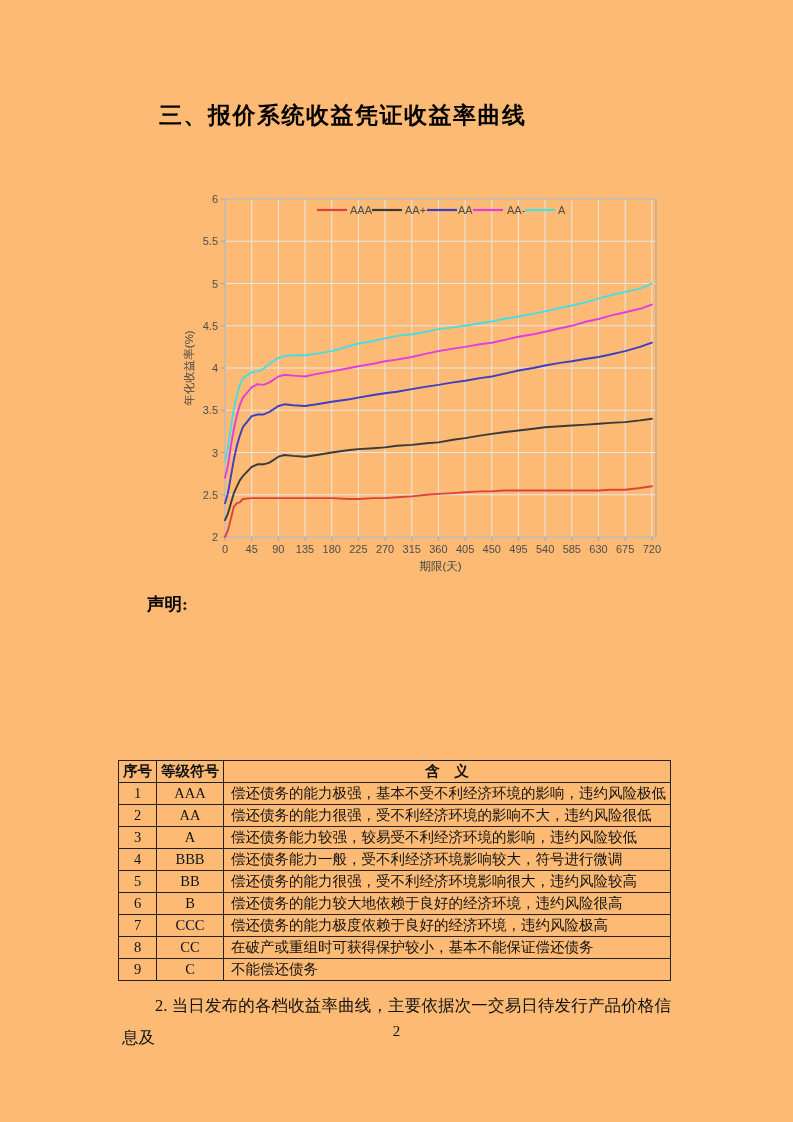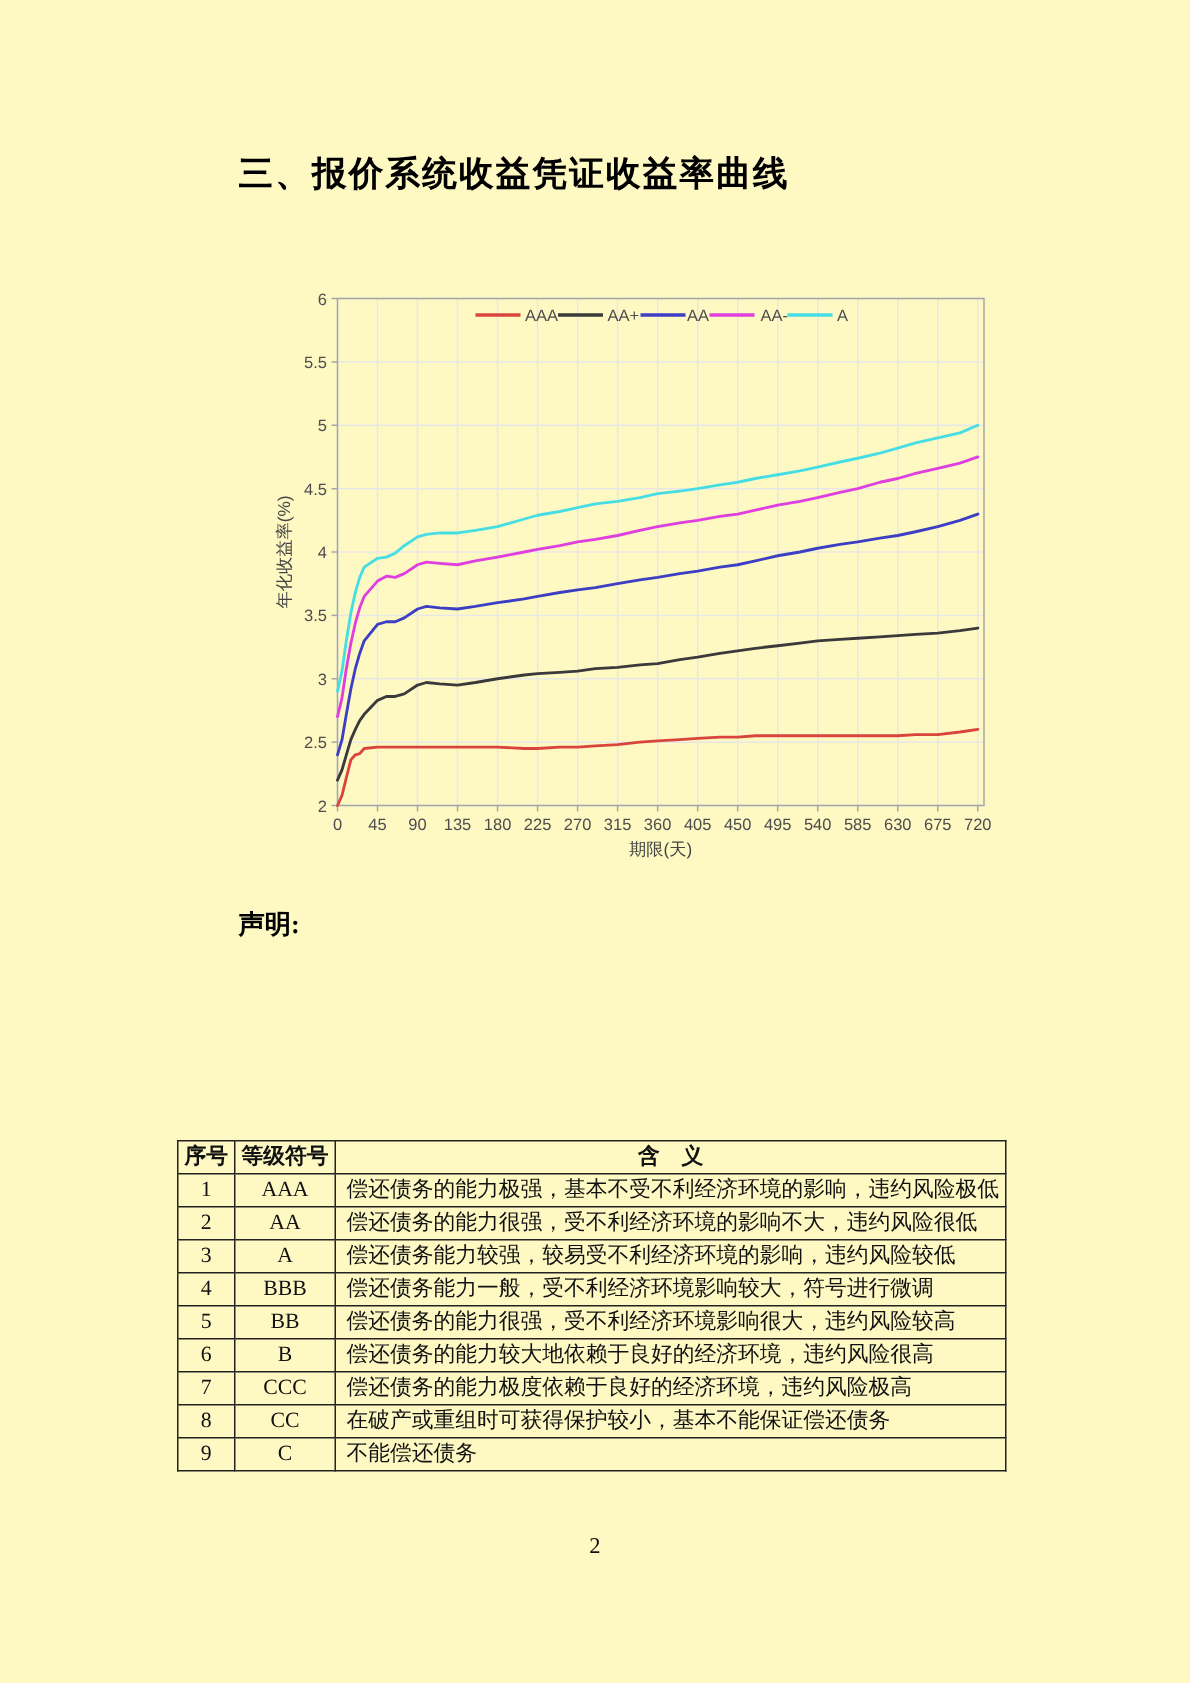--- a/index.html
+++ b/index.html
@@ -1,24 +1,24 @@
 <!DOCTYPE html>
 <html><head>
 <meta charset="utf-8">
 <style>
   html,body{margin:0;padding:0;background:#888;}
-  .page{position:relative;width:793px;height:1122px;background:#fef9c3;margin:0 auto;overflow:hidden;
+  .page{position:relative;width:793px;height:1122px;background:#fdba74;margin:0 auto;overflow:hidden;
         font-family:"Liberation Serif","DejaVu Serif",serif;color:#1a1a1a;}
   .title{position:absolute;left:159px;top:100px;font-family:"Liberation Sans","DejaVu Sans",sans-serif;
          font-weight:bold;font-size:23px;letter-spacing:1.5px;color:#000;margin:0;}
   .chart-block{position:absolute;left:180px;top:188px;width:505px;height:395px;}
   .chart-block svg{display:block;}
   .chart-block text{font-family:"Liberation Sans","DejaVu Sans",sans-serif;font-size:11px;fill:#4d4d4d;}
   .chart-block text.axis-label{font-size:11.5px;fill:#444;}
-  .decl-heading{position:absolute;left:147px;top:592px;font-size:17.5px;font-weight:bold;color:#000;margin:12px;}
+  .decl-heading{position:absolute;left:147px;top:592px;font-size:17.5px;font-weight:bold;color:#000;margin:0;}
   .para{position:absolute;left:122px;width:549px;font-size:16.5px;line-height:31.8px;
         text-align:justify;text-indent:2em;margin:0;color:#111;}
   .para1{top:624px;}
   .para2{top:990px;}
   .ratings-table{position:absolute;left:118px;top:760px;width:484px;border-collapse:collapse;
                  font-size:14.5px;color:#111;}
   .ratings-table th,.ratings-table td{border:1px solid #222;height:21px;padding:0 4px;
                  font-weight:normal;line-height:1.15;white-space:nowrap;}
   .ratings-table th{font-weight:bold;text-align:center;}
   .ratings-table td.c0{width:48px;text-align:center;font-family:"Liberation Serif",serif;}
@@ -196,16 +196,17 @@
           <td class="c2">在破产或重组时可获得保护较小，基本不能保证偿还债务</td>
         </tr>
         <tr>
           <td class="c0">9</td>
           <td class="c1">C</td>
           <td class="c2">不能偿还债务</td>
         </tr>
       </tbody>
   </table>
 
+  <p class="para para2">2. 当日发布的各档收益率曲线，主要依据次一交易日待发行产品价格信息及</p>
 
   <p class="page-number">2</p>
 
 </div>
 
 </body></html>

